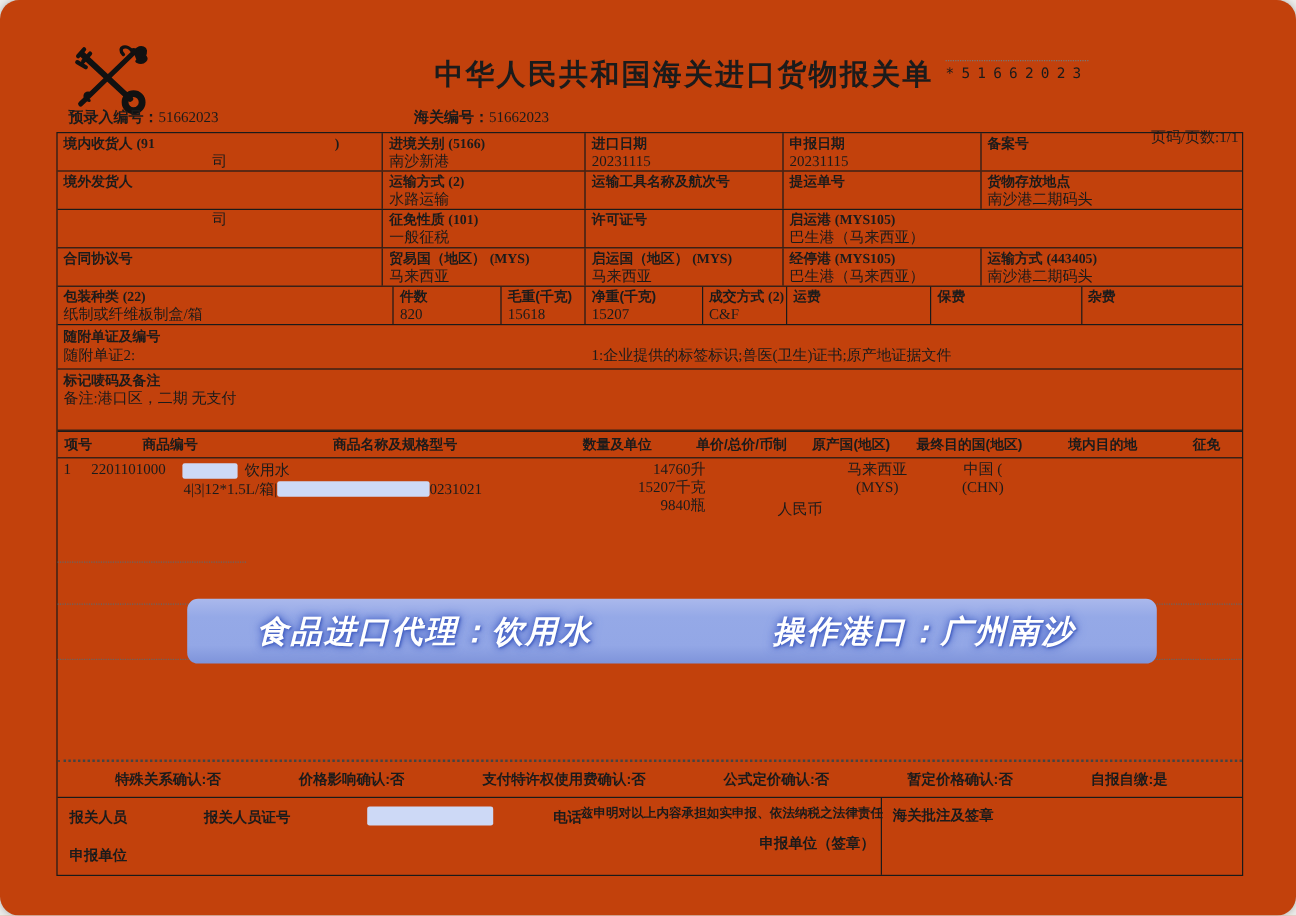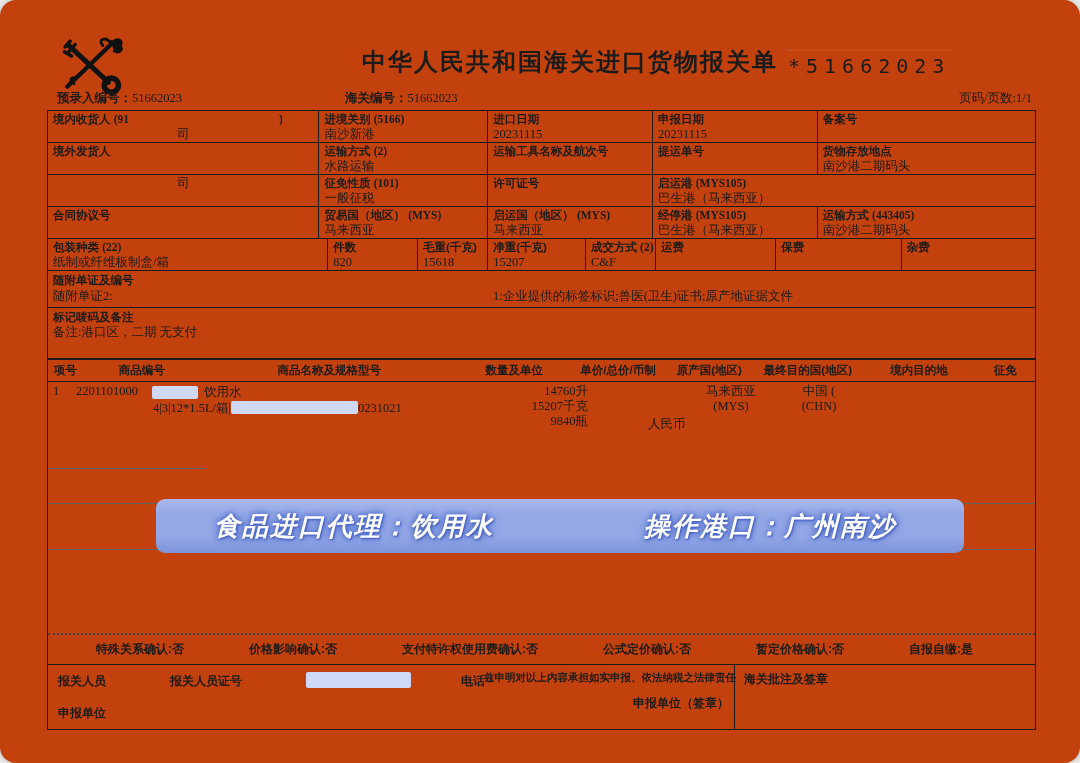--- a/index.html
+++ b/index.html
@@ -3,26 +3,26 @@
 <meta charset="utf-8">
 <style>
   html,body{margin:0;padding:0;background:#ececea;}
   .sheet{position:relative;width:1080px;height:763px;background:#c2410c;margin:0 auto;
          font-family:"Liberation Serif","DejaVu Serif",serif;color:#1b1b1b;overflow:hidden;
          box-shadow:0 0 6px rgba(0,0,0,.25);border-radius:16px;}
   .emblem{position:absolute;left:52px;top:34px;width:76px;height:64px;}
   .title{position:absolute;left:290px;top:46px;width:560px;text-align:center;
          font-size:24px;font-weight:bold;letter-spacing:2px;}
   .docnum{position:absolute;left:788px;top:50px;font-family:"DejaVu Sans Mono",monospace;
-          font-size:20px;letter-spacing:6px;border-top:1px dotted #777;padding-top:3px;}
+          font-size:12px;letter-spacing:6px;border-top:1px dotted #777;padding-top:3px;}
   .metarow{position:absolute;left:47px;top:90px;width:987px;height:16px;font-size:12.5px;}
   .metarow .b{font-family:"Liberation Sans",sans-serif;font-weight:bold;}
   .m-pre{position:absolute;left:10px;}
   .m-cus{position:absolute;left:298px;}
-  .m-page{position:absolute;right:2px;}
+  .m-page{position:absolute;right:2px;margin-top:16px;}
   .tbl{position:absolute;left:47px;top:110px;width:987px;border:1.5px solid #1a1a1a;background:transparent;}
   .row{display:grid;border-bottom:1.5px solid #1a1a1a;}
   .r5{grid-template-columns:27.5% 17.1% 16.7% 16.7% auto;}
   .r8{grid-template-columns:28.4% 9.1% 7.1% 9.9% 7.1% 12.2% 12.7% auto;}
   .c{padding:1px 5px;border-right:1.5px solid #1a1a1a;min-height:29px;overflow:hidden;}
   .c:last-child{border-right:none;}
   .lbl{font-family:"Liberation Sans",sans-serif;font-weight:bold;font-size:11.5px;white-space:nowrap;}
   .lbl .code{font-family:"Liberation Serif",serif;font-weight:bold;font-size:11.5px;}
   .val{font-size:12.5px;line-height:14px;white-space:nowrap;}
   .val.center{text-align:center;}

